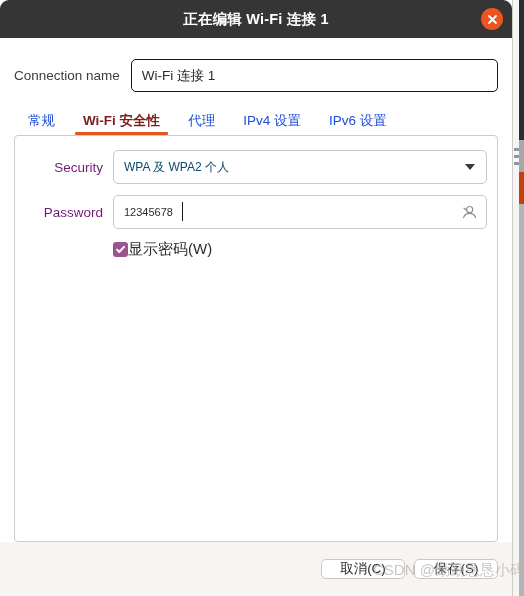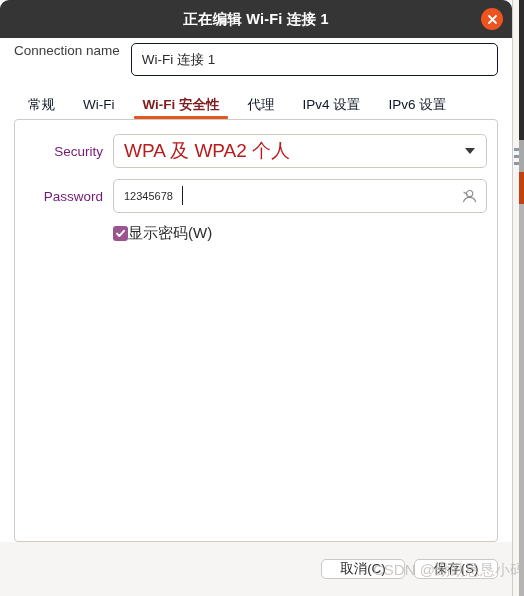--- a/index.html
+++ b/index.html
@@ -90,22 +90,22 @@
     align-items: center;
     justify-content: center;
     cursor: pointer;
     border: none;
   }
   .close-btn svg { display: block; }
 
   
   .conn-row {
     display: flex;
-    align-items: flex-start;
-    padding: 5px 14px 9px 14px;
+    align-items: center;
+    padding: 21px 14px 9px 14px;
     flex: 0 0 auto;
   }
   .conn-label {
     font-size: 13.5px;
     color: #3d3d3d;
     white-space: nowrap;
     margin-right: 11px;
   }
   .conn-input {
     flex: 1;
@@ -126,21 +126,21 @@
     align-items: flex-end;
     padding: 0 14px;
     height: 34px;
     flex: 0 0 34px;
     background: #ffffff;
   }
   .tab {
     position: relative;
     padding: 0 14px 8px 14px;
     font-size: 13.5px;
-    color: #0f172a;
+    color: #1d4ed8;
     cursor: pointer;
     white-space: nowrap;
     line-height: 1;
   }
   .tab.active {
     color: #7f1d1d;
     font-weight: bold;
   }
   .tab.active::after {
     content: "";
@@ -182,22 +182,22 @@
     height: 34px;
     border: 1px solid #cdc7c2;
     border-radius: 5px;
     background: #ffffff;
     display: flex;
     align-items: center;
     padding: 0 10px;
     cursor: pointer;
   }
   .combo-value {
-    font-size: 19px;
-    color: #b91c1c;
+    font-size: 12px;
+    color: #0c4a6e;
   }
   .combo-arrow {
     position: absolute;
     right: 11px; top: 50%;
     transform: translateY(-50%);
     width: 0; height: 0;
     border-left: 5px solid transparent;
     border-right: 5px solid transparent;
     border-top: 6px solid #3a3a3a;
   }
@@ -324,21 +324,20 @@
       </button>
     </div>
 
     <div class="conn-row">
       <div class="conn-label">Connection name</div>
       <input class="conn-input" type="text" value="Wi-Fi 连接 1" style="">
     </div>
 
     <div class="tabs">
       <div class="tab">常规</div>
-      <div class="tab">Wi-Fi</div>
       <div class="tab active">Wi-Fi 安全性</div>
       <div class="tab">代理</div>
       <div class="tab">IPv4 设置</div>
       <div class="tab">IPv6 设置</div>
     </div>
 
     <div class="panel">
 
       <div class="form-row">
         <div class="form-label">Security</div>

